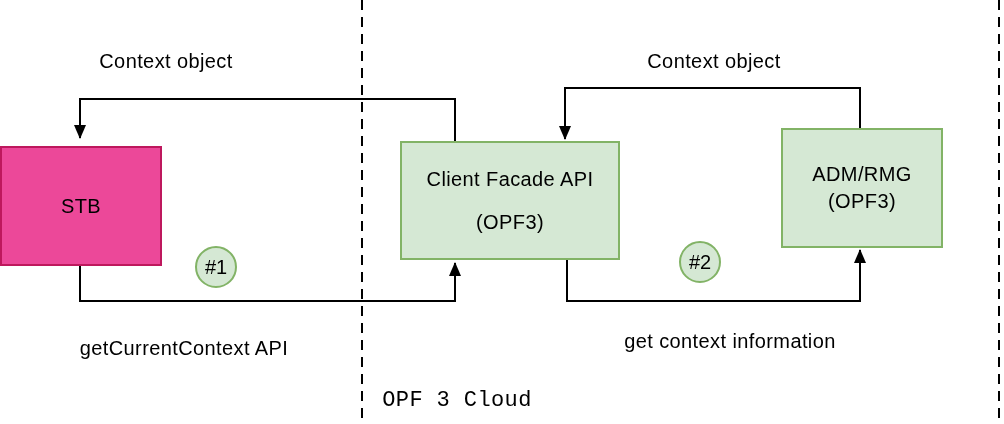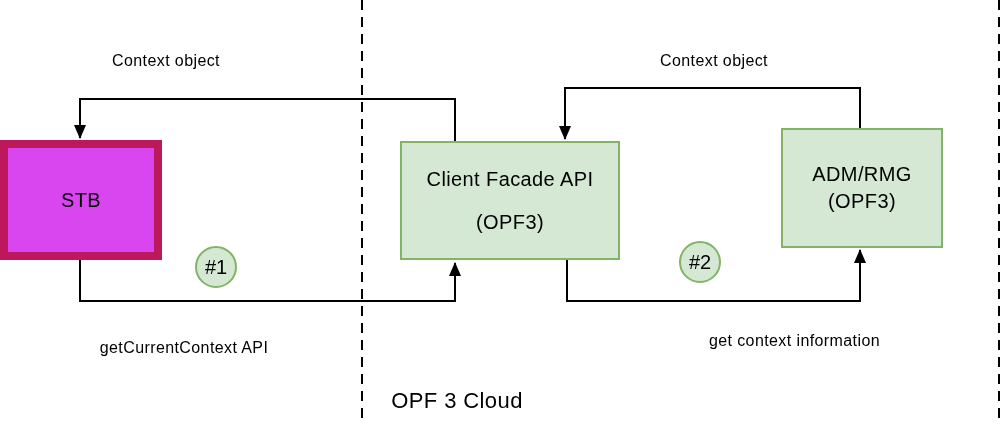--- a/index.html
+++ b/index.html
@@ -29,22 +29,23 @@
     display: flex;
     flex-direction: column;
     align-items: center;
     justify-content: center;
     text-align: center;
     font-size: 20px;
     line-height: 27px;
     letter-spacing: 0.4px;
   }
   .node.blue {
-    background: #d946ef;
-    border: 8px solid #be185d;
+    background: #ec4899;
+    border: 2px solid #be185d;
+    margin-top: 6px;
   }
   .node.green {
     background: #d5e8d4;
     border: 2px solid #82b366;
   }
   .node-stb {
     left: 0px;
     top: 140px;
     width: 162px;
     height: 120px;
@@ -59,39 +60,40 @@
   .node-adm-rmg {
     left: 781px;
     top: 128px;
     width: 162px;
     height: 120px;
   }
   .edge-label {
     position: absolute;
     width: 300px;
     text-align: center;
-    font-size: 16px;
+    font-size: 20px;
     line-height: 24px;
     letter-spacing: 0.4px;
     white-space: nowrap;
   }
   .label-context-left  { left: 16px;  top: 49px; }
   .label-context-right { left: 564px; top: 49px; }
   .label-get-current   { left: 34px;  top: 328px; margin-top: 8px; }
-  .label-get-info      { left: 580px; top: 329px; text-align: right; }
+  .label-get-info      { left: 580px; top: 329px; }
   .label-cloud {
     position: absolute;
     left: 307px;
     top: 388px;
     width: 300px;
     text-align: center;
     font-size: 22px;
     line-height: 26px;
     letter-spacing: 0.4px;
     white-space: nowrap;
+    font-family: Liberation Mono, monospace;
   }
   .badge {
     position: absolute;
     box-sizing: border-box;
     width: 42px;
     height: 42px;
     border-radius: 50%;
     background: #d5e8d4;
     border: 2px solid #82b366;
     display: flex;

